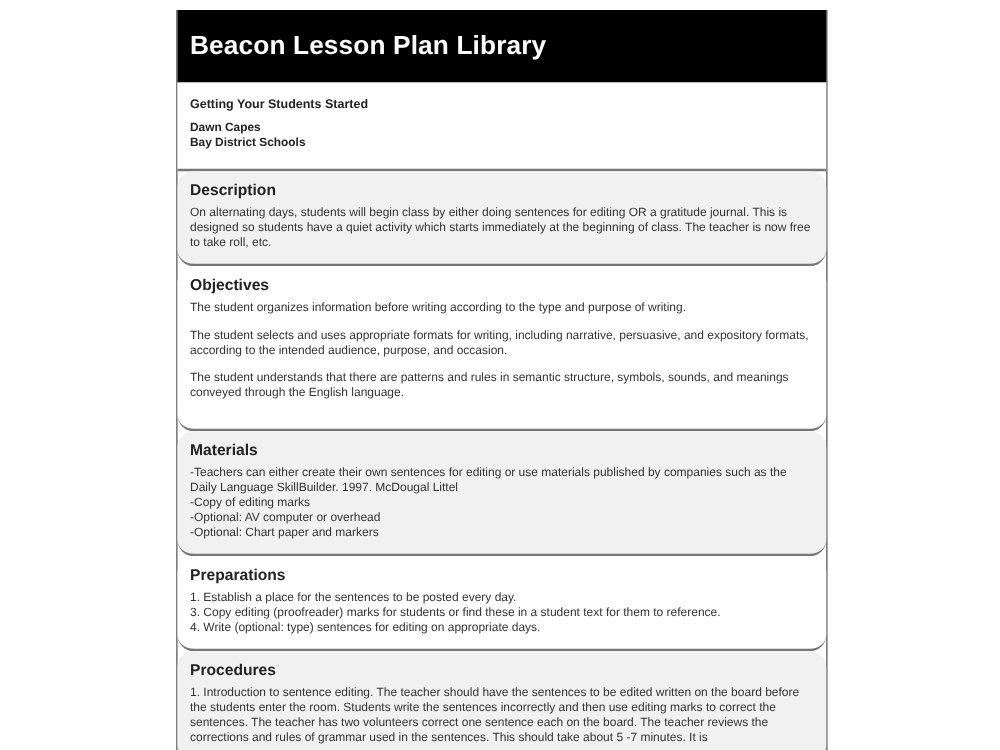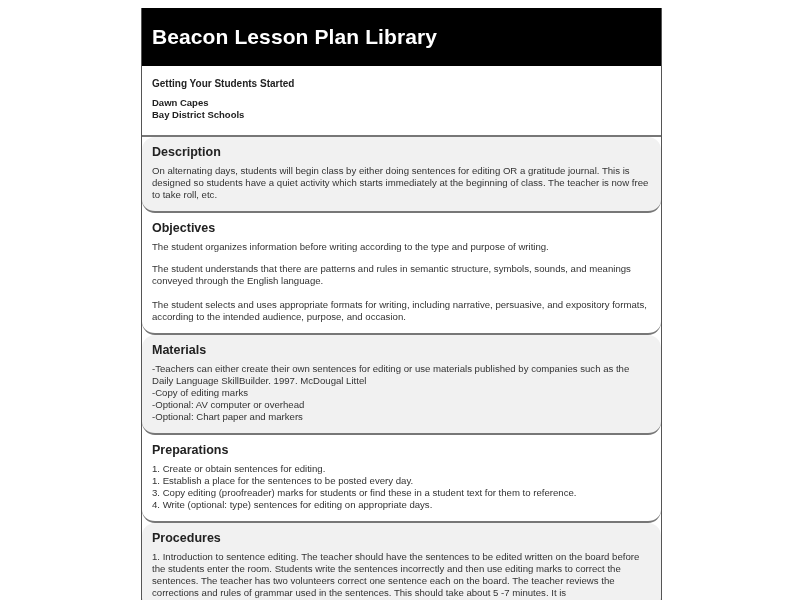--- a/index.html
+++ b/index.html
@@ -85,35 +85,34 @@
   </div>
 
   <div class="section gray">
     <h2>Description</h2>
     <p>On alternating days, students will begin class by either doing sentences for editing OR a gratitude journal. This is designed so students have a quiet activity which starts immediately at the beginning of class. The teacher is now free to take roll, etc.</p>
   </div>
 
   <div class="section white">
     <h2>Objectives</h2>
     <p>The student organizes information before writing according to the type and purpose of writing.</p>
+    <p>The student selects and uses appropriate formats for writing, including narrative, persuasive, and expository formats, according to the intended audience, purpose, and occasion.</p>
     <p style="margin-bottom:12px">The student understands that there are patterns and rules in semantic structure, symbols, sounds, and meanings conveyed through the English language.</p>
-    <p>The student selects and uses appropriate formats for writing, including narrative, persuasive, and expository formats, according to the intended audience, purpose, and occasion.</p>
   </div>
 
   <div class="section gray">
     <h2>Materials</h2>
     <span class="line">-Teachers can either create their own sentences for editing or use materials published by companies such as the Daily Language SkillBuilder. 1997. McDougal Littel</span>
     <span class="line">-Copy of editing marks</span>
     <span class="line">-Optional: AV computer or overhead</span>
     <span class="line">-Optional: Chart paper and markers</span>
   </div>
 
   <div class="section white">
     <h2>Preparations</h2>
-    <span class="line">1. Create or obtain sentences for editing.</span>
     <span class="line">1. Establish a place for the sentences to be posted every day.</span>
     <span class="line">3. Copy editing (proofreader) marks for students or find these in a student text for them to reference.</span>
     <span class="line">4. Write (optional: type) sentences for editing on appropriate days.</span>
   </div>
 
   <div class="section gray">
     <h2>Procedures</h2>
     <p>1. Introduction to sentence editing. The teacher should have the sentences to be edited written on the board before the students enter the room. Students write the sentences incorrectly and then use editing marks to correct the sentences. The teacher has two volunteers correct one sentence each on the board. The teacher reviews the corrections and rules of grammar used in the sentences. This should take about 5 -7 minutes. It is</p>
   </div>
 </div>

